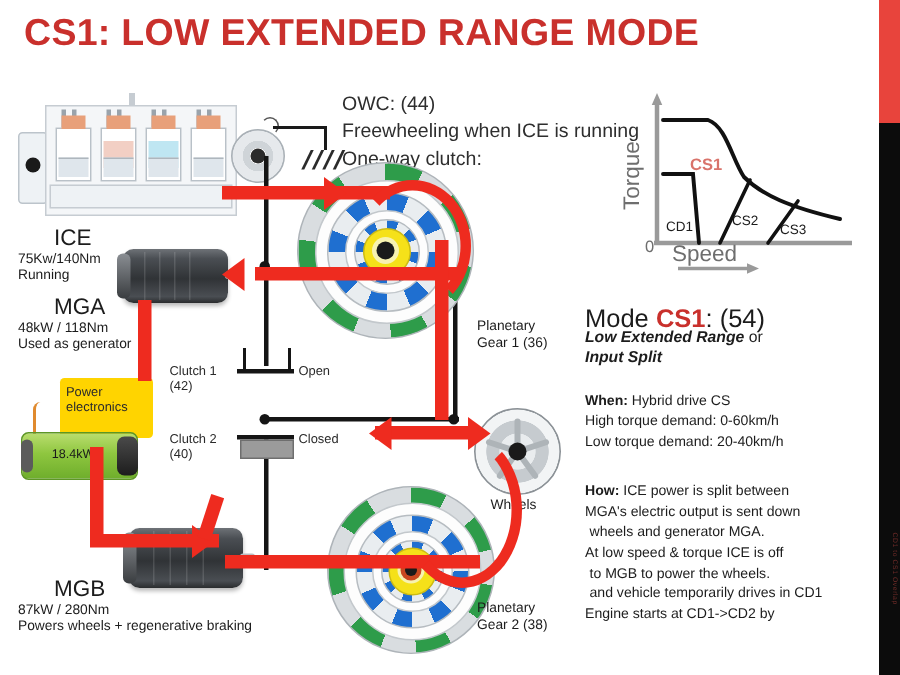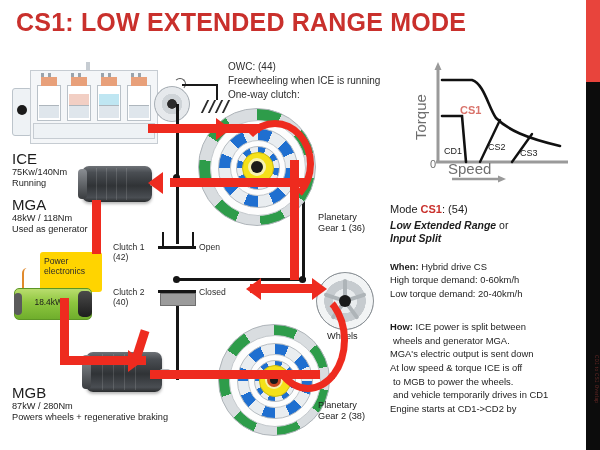--- a/index.html
+++ b/index.html
@@ -20,24 +20,24 @@
 
   
   .title{
     position:absolute;left:16px;top:8px;
     font-size:25px;font-weight:bold;color:#c9302c;letter-spacing:.2px;
     white-space:nowrap;
   }
 
   
   .lbl{position:absolute;white-space:nowrap;line-height:1.16;}
-  .big{font-size:15px;color:#1c1c1c;}
+  .big{font-size:15px;color:#1c1c1c;margin-left:24px;}
   .sm{font-size:9.2px;color:#1c1c1c;}
   .sm2{font-size:8.6px;color:#2a2a2a;}
-  .anno{font-size:10px;color:#2e2e2e;line-height:1.42;}
+  .anno{font-size:13px;color:#2e2e2e;line-height:1.42;}
 
   
   .ice-wrap{position:absolute;left:12px;top:62px;width:150px;height:92px;}
   .ice-body{position:absolute;left:18px;top:8px;width:126px;height:72px;
     background:#f4f6f8;border:1px solid #c6ccd2;}
   .cyl{position:absolute;top:14px;width:22px;height:34px;background:#ffffff;border:1px solid #b9c1c8;}
   .cyl .piston{position:absolute;left:1px;bottom:2px;width:20px;height:12px;background:#dfe6ec;border-top:1px solid #aeb6bd;}
   .cyl .head{position:absolute;left:3px;top:-9px;width:16px;height:9px;background:#e8a07a;}
   .cyl.c2 .mid{position:absolute;left:1px;top:8px;width:20px;height:18px;background:#f2cfc4;}
   .cyl.c3 .mid{position:absolute;left:1px;top:8px;width:20px;height:18px;background:#bfe6f2;}
@@ -122,21 +122,21 @@
   .rhead.left{border-top:11px solid transparent;border-bottom:11px solid transparent;border-right:15px solid #ee2b1f;}
   .rhead.right{border-top:11px solid transparent;border-bottom:11px solid transparent;border-left:15px solid #ee2b1f;}
   .rcurve{position:absolute;border:7px solid #ee2b1f;border-radius:50%;}
 
   
   .chart{position:absolute;left:408px;top:58px;width:170px;height:128px;}
   .chart svg{display:block;}
   .cs1-lbl{position:absolute;left:52px;top:46px;font-size:11px;color:#d9736b;font-weight:bold;}
 
   
-  .mode{position:absolute;left:390px;top:203px;font-size:11px;color:#1c1c1c;}
+  .mode{position:absolute;left:390px;top:203px;font-size:17px;color:#1c1c1c;}
   .mode .cs1{color:#c9302c;font-weight:bold;}
   .mode-sub{position:absolute;left:390px;top:219px;font-size:10.5px;font-weight:bold;font-style:italic;color:#1c1c1c;line-height:1.25;}
   .when{position:absolute;left:390px;top:260px;font-size:9.4px;color:#1c1c1c;line-height:1.42;}
   .when b{font-weight:bold;}
   .how{position:absolute;left:390px;top:320px;font-size:9.4px;color:#1c1c1c;line-height:1.45;}
   .how b{font-weight:bold;}
 </style>
 </head>
 <body>
 
@@ -368,21 +368,21 @@
   </div>
 
   <div class="when">
     <div><b>When:</b><span> Hybrid drive CS</span></div>
     <div>High torque demand: 0-60km/h</div>
     <div>Low torque demand: 20-40km/h</div>
   </div>
 
   <div class="how">
     <div><b>How:</b><span> ICE power is split between</span></div>
+    <div>MGA's electric output is sent down</div>
     <div style="padding-left:3px;">wheels and generator MGA.</div>
-    <div>MGA's electric output is sent down</div>
     <div>At low speed &amp; torque ICE is off</div>
     <div style="padding-left:3px;">to MGB to power the wheels.</div>
     <div style="padding-left:3px;">and vehicle temporarily drives in CD1</div>
     <div>Engine starts at CD1-&gt;CD2 by</div>
   </div>
 
 </div>
 
 </body></html>

